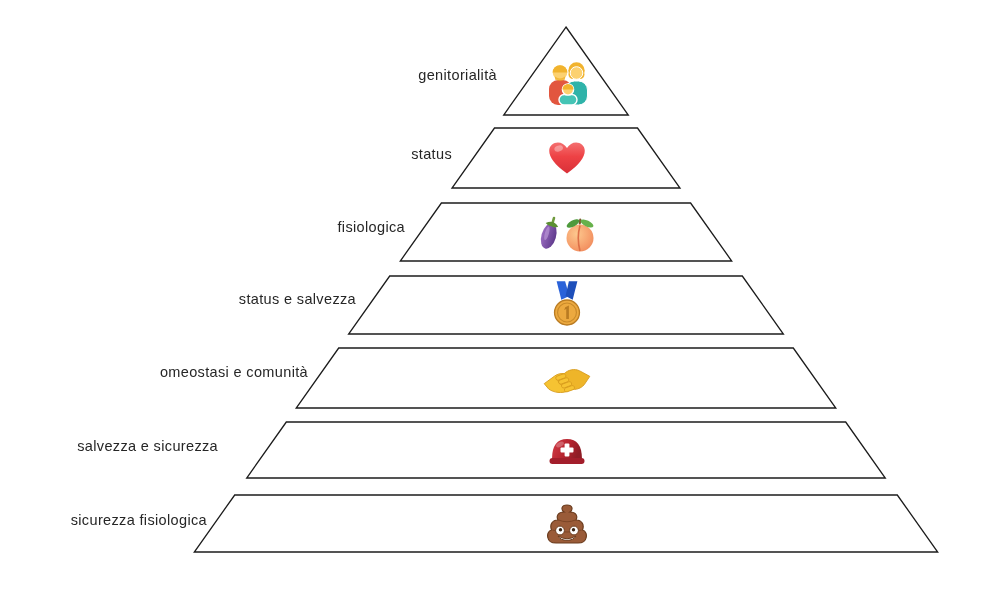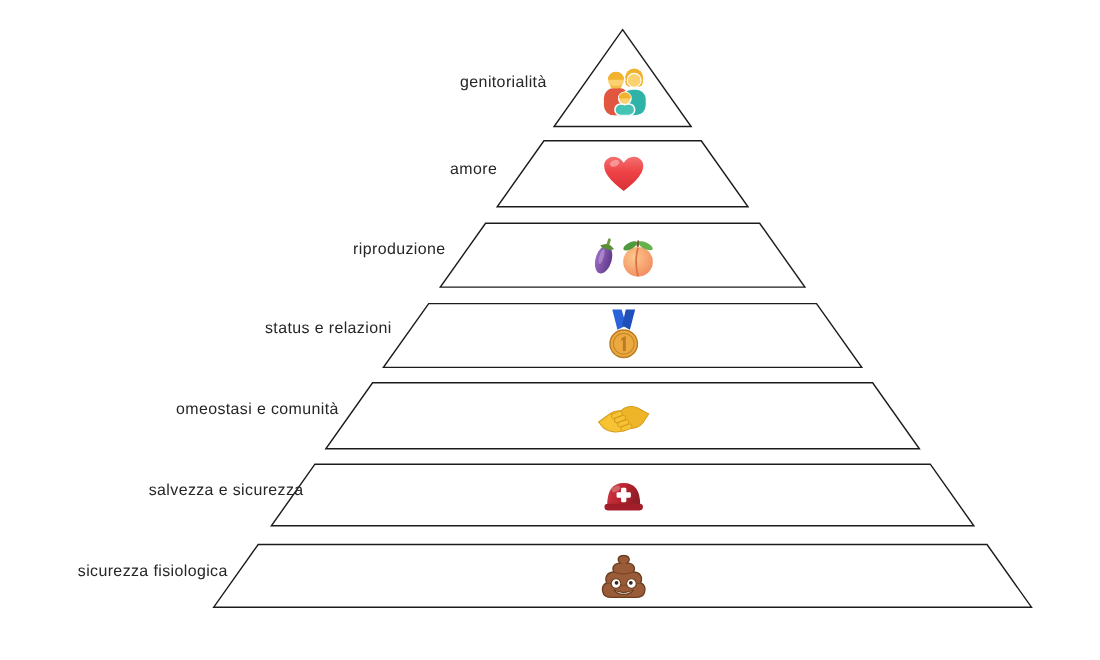--- a/index.html
+++ b/index.html
@@ -27,25 +27,25 @@
       <polygon points="494.5,128 637.5,128 680,188 452,188"></polygon>
       <polygon points="441.4,203 690.6,203 731.7,261 400.3,261"></polygon>
       <polygon points="389.7,276 742.3,276 783.4,334 348.6,334"></polygon>
       <polygon points="338.7,348 793.3,348 835.8,408 296.2,408"></polygon>
       <polygon points="286.3,422 845.7,422 885.3,478 246.7,478"></polygon>
       <polygon points="234.7,495 897.3,495 937.7,552 194.3,552"></polygon>
     </g>
   </svg>
 
   <div class="lvl-label" style="right:503px;top:75px">genitorialità</div>
-  <div class="lvl-label" style="right:548px;top:154px">amore</div>
-  <div class="lvl-label" style="right:595px;top:227px">riproduzione</div>
-  <div class="lvl-label" style="right:644px;top:299px">status e relazioni</div>
+  <div class="lvl-label" style="right:548px;top:154px">status</div>
+  <div class="lvl-label" style="right:595px;top:227px">fisiologica</div>
+  <div class="lvl-label" style="right:644px;top:299px">status e salvezza</div>
   <div class="lvl-label" style="right:692px;top:372px">omeostasi e comunità</div>
-  <div class="lvl-label" style="right:724px;top:446px">salvezza e sicurezza</div>
+  <div class="lvl-label" style="right:782px;top:446px">salvezza e sicurezza</div>
   <div class="lvl-label" style="right:793px;top:520px">sicurezza fisiologica</div>
 
   <div class="icon" style="left:568px;top:83px">
     <svg width="52" height="44" viewBox="0 0 52 44">
 
       <rect x="7" y="19" width="23" height="25" rx="9" fill="#e2563f"></rect>
       <circle cx="18" cy="11.5" r="7.3" fill="#fcd170"></circle>
       <path d="M10.7 11.5 A7.3 7.3 0 0 1 25.3 11.5 Z" fill="#f1b32e"></path>
       <path d="M13 15.5 Q18 19.5 23 15.5 L23 18.5 Q18 21 13 18.5 Z" fill="#f1b32e" opacity="0.85"></path>
 

